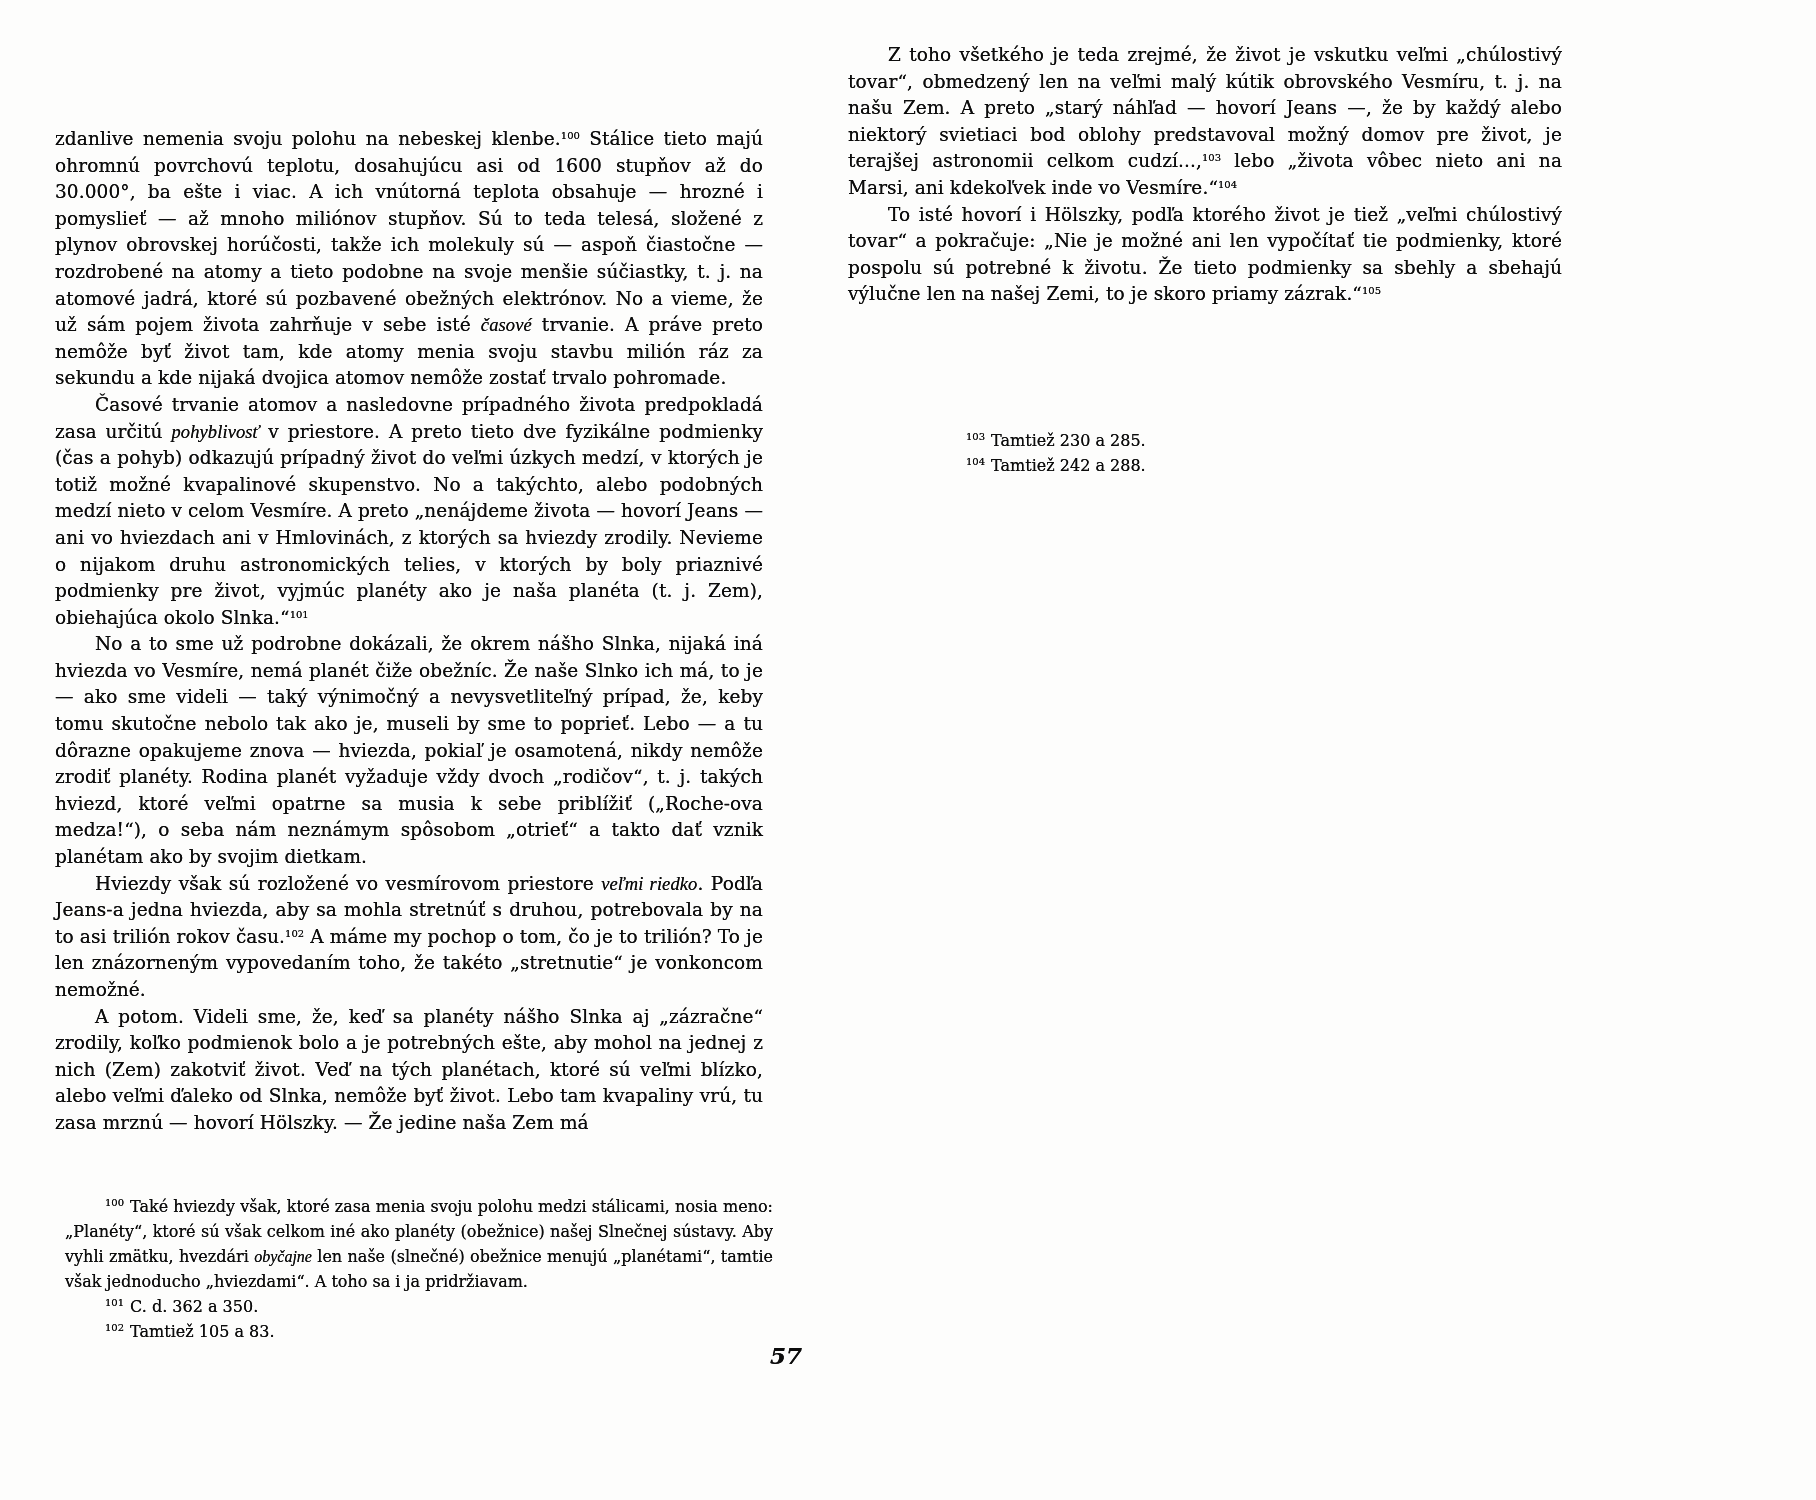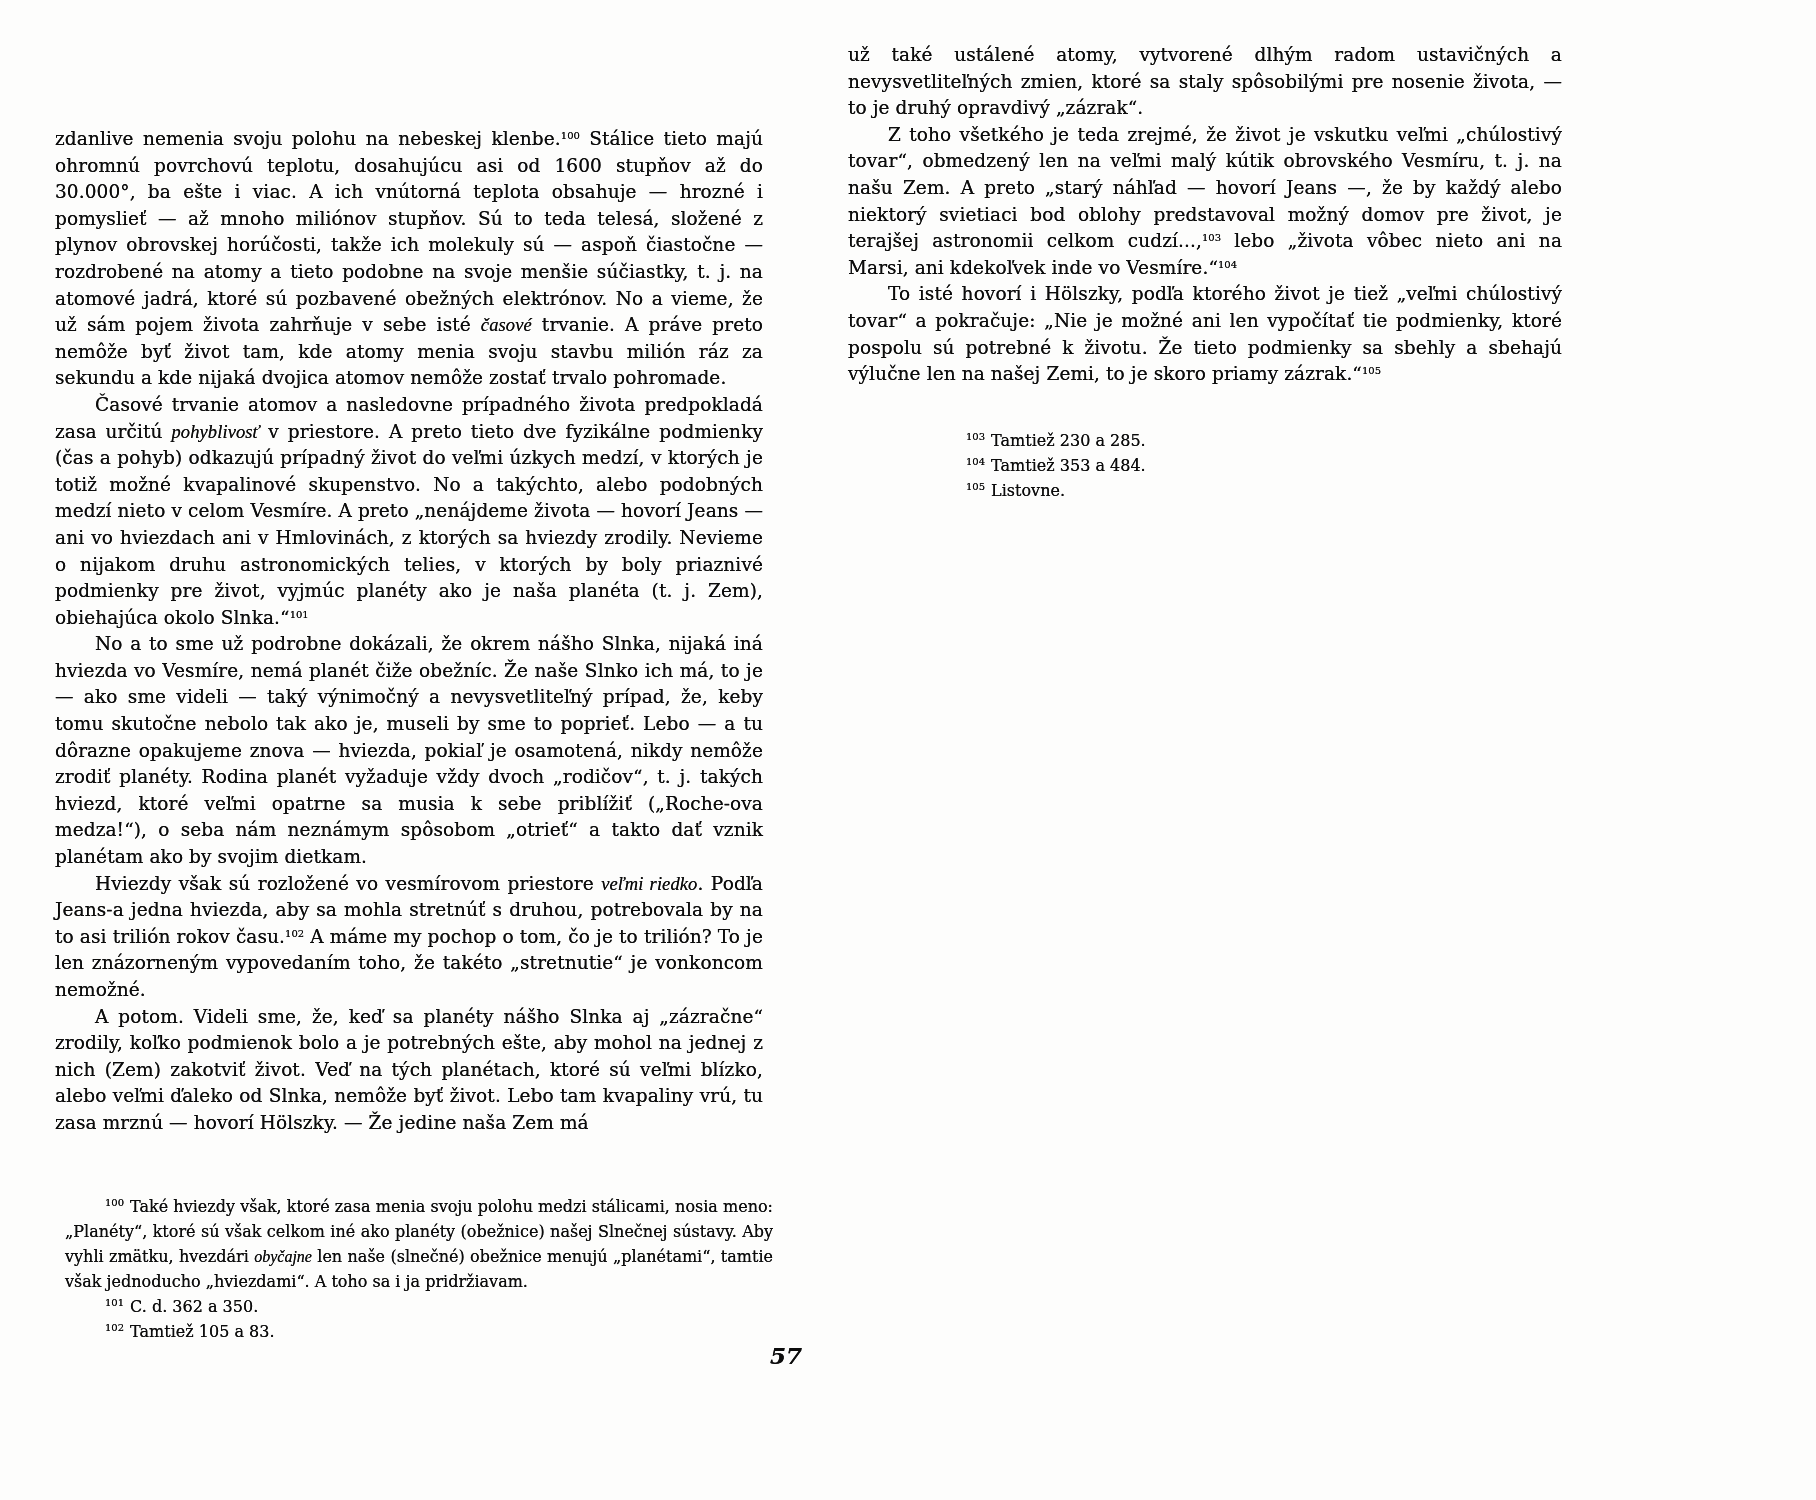--- a/index.html
+++ b/index.html
@@ -65,24 +65,22 @@
 
   <div class="fns" id="left-fns">
     <p class="fn"><sup class="fnm">100</sup><span class="fnt"><span>Také hviezdy však, ktoré zasa menia svoju polohu medzi stálicami, nosia meno: „Planéty“, ktoré sú však celkom iné ako planéty (obežnice) našej Slnečnej sústavy. Aby vyhli zmätku, hvezdári </span><span class="it">obyčajne</span><span> len naše (slnečné) obežnice menujú „planétami“, tamtie však jednoducho „hviezdami“. A toho sa i ja pridržiavam.</span></span></p>
     <p class="fn"><sup class="fnm">101</sup><span class="fnt"><span>C. d. 362 a 350.</span></span></p>
     <p class="fn"><sup class="fnm">102</sup><span class="fnt"><span>Tamtiež 105 a 83.</span></span></p>
   </div>
 
   <div id="page-num">57</div>
 
   <div class="main" id="right-main">
-    <p class="para"><span>už také ustálené atomy, vytvorené dlhým radom ustavičných a nevysvetliteľných zmien, ktoré sa staly spôsobilými pre nosenie života, — to je druhý opravdivý „zázrak“.</span></p>
     <p class="para ind"><span>Z toho všetkého je teda zrejmé, že život je vskutku veľmi „chúlostivý tovar“, obmedzený len na veľmi malý kútik obrovského Vesmíru, t. j. na našu Zem. A preto „starý náhľad — hovorí Jeans —, že by každý alebo niektorý svietiaci bod oblohy predstavoval možný domov pre život, je terajšej astronomii celkom cudzí...,</span><sup>103</sup><span> lebo „života vôbec nieto ani na Marsi, ani kdekoľvek inde vo Vesmíre.“</span><sup>104</sup></p>
     <p class="para ind"><span>To isté hovorí i Hölszky, podľa ktorého život je tiež „veľmi chúlostivý tovar“ a pokračuje: „Nie je možné ani len vypočítať tie podmienky, ktoré pospolu sú potrebné k životu. Že tieto podmienky sa sbehly a sbehajú výlučne len na našej Zemi, to je skoro priamy zázrak.“</span><sup>105</sup></p>
   </div>
 
   <div class="fns" id="right-fns">
     <p class="fn"><sup class="fnm">103</sup><span class="fnt"><span>Tamtiež 230 a 285.</span></span></p>
-    <p class="fn"><sup class="fnm">104</sup><span class="fnt"><span>Tamtiež 353 a 484.</span></span></p>
-    <p class="fn"><sup class="fnm">105</sup><span class="fnt"><span>Listovne.</span></span></p>
+    <p class="fn"><sup class="fnm">104</sup><span class="fnt"><span>Tamtiež 242 a 288.</span></span></p>
   </div>
 
 </div>
 
 </body></html>

